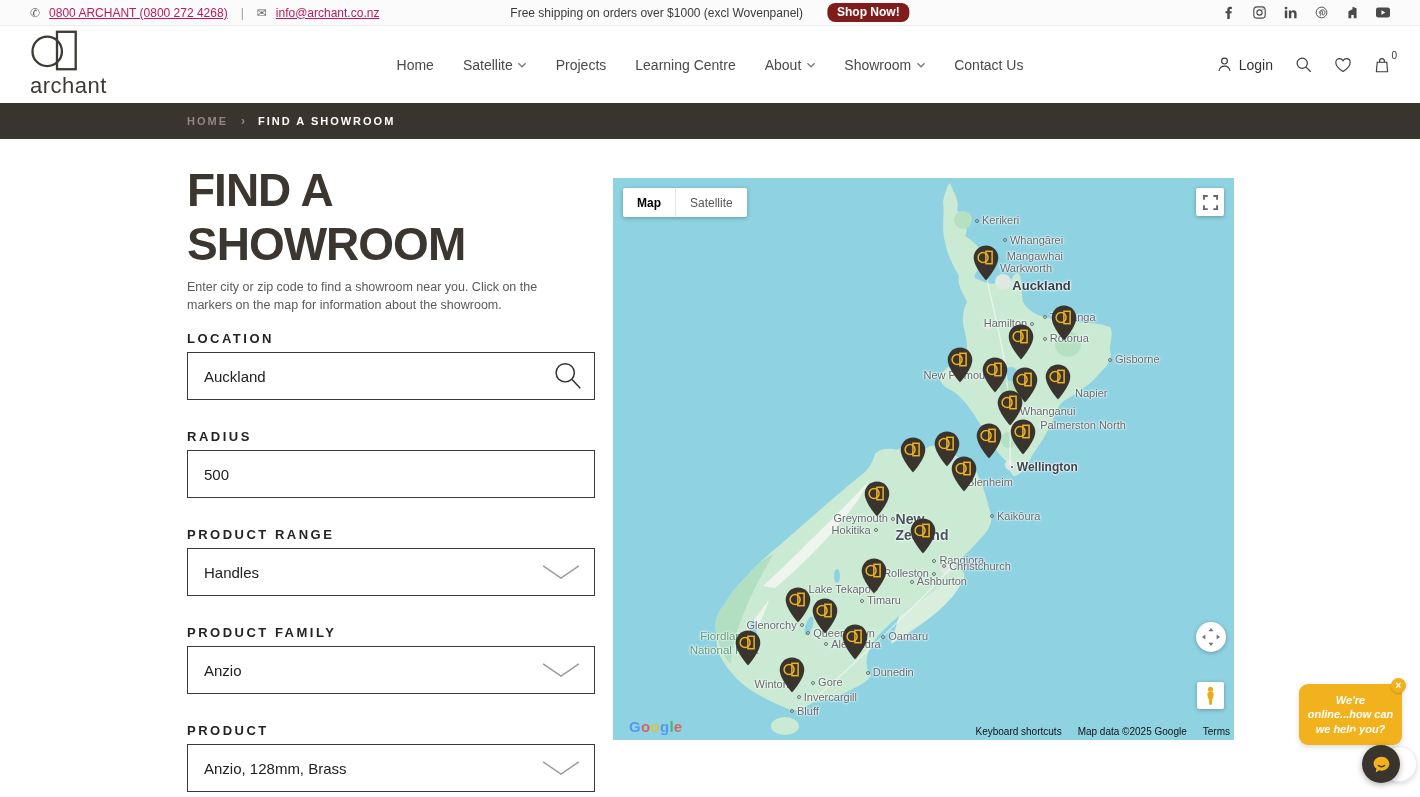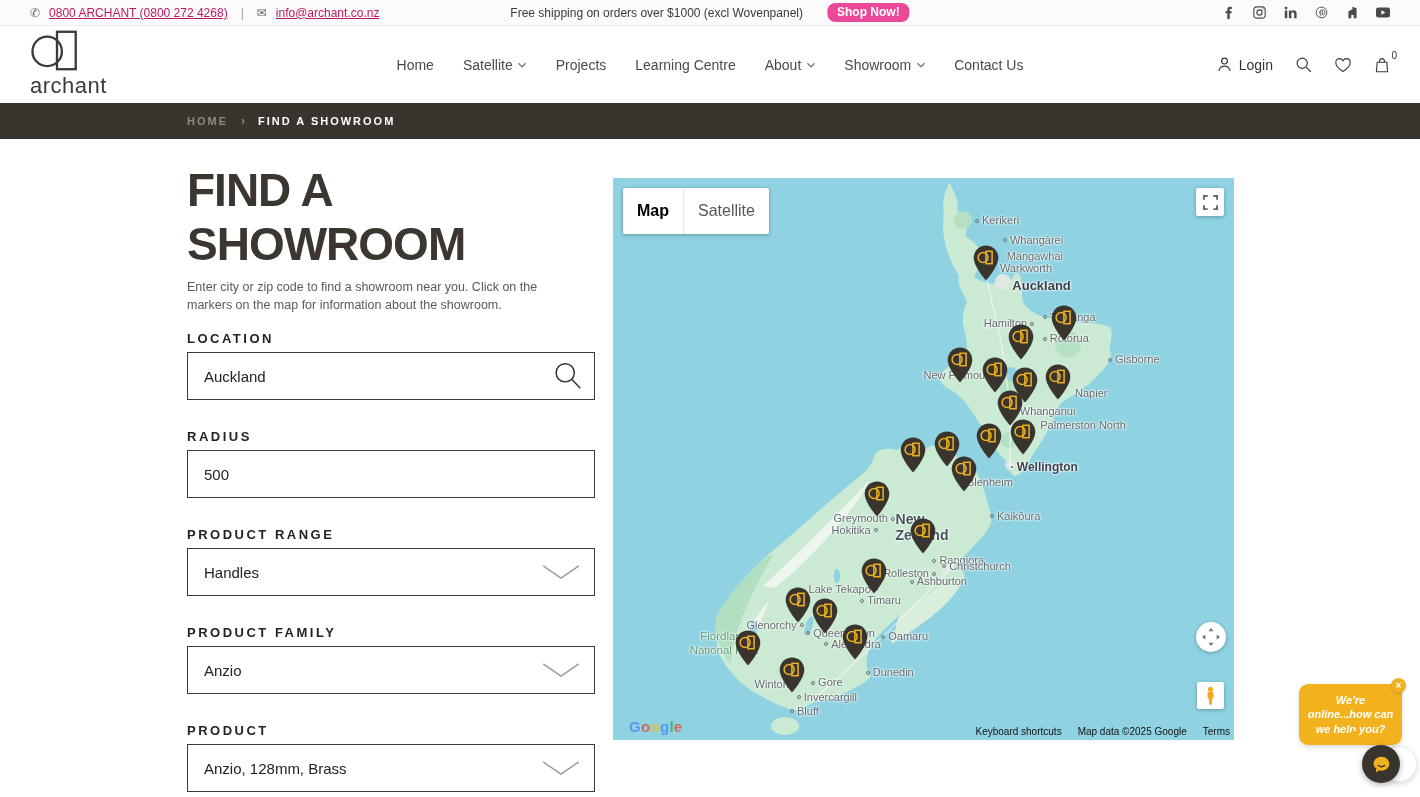--- a/index.html
+++ b/index.html
@@ -9,21 +9,21 @@
 
   
   .topbar{height:26px;background:#fbfbfb;border-bottom:1px solid #ececec;
     display:flex;align-items:center;padding:0 30px;font-size:12px;color:#555;position:relative}
   .topbar-left{display:flex;align-items:center;gap:9px}
   .topbar-left a{text-decoration:underline;color:#be185d}
   .tb-ico{font-size:12px;color:#666;line-height:1}
   .tb-sep{color:#999;margin:0 4px}
   .topbar-center{position:absolute;left:50%;transform:translateX(-50%);
     display:flex;align-items:center;gap:24px;color:#3a3a3a}
-  .shopnow{background:#ec4899;color:#fff;font-weight:700;font-size:12px;
+  .shopnow{background:#7f1d1d;color:#fff;font-weight:700;font-size:12px;
     padding:2px 10px 3px;border-radius:8px;cursor:pointer}
   .topbar-right{margin-left:auto;display:flex;align-items:center;gap:17px}
   .soc{display:inline-flex;align-items:center;justify-content:center;width:14px;height:14px;cursor:pointer}
 
   
   .header{height:77px;background:#fff;display:flex;align-items:center;padding:0 30px;position:relative}
   .logo{display:flex;flex-direction:column;align-items:flex-start;gap:2px;cursor:pointer}
   .logo-text{font-size:22px;color:#3d3935;letter-spacing:.5px}
   .nav{position:absolute;left:50%;transform:translateX(-50%);display:flex;gap:29px;
     font-size:14px;color:#4a4a4a;white-space:nowrap}
@@ -70,22 +70,22 @@
   .place.city2{font-weight:700;font-size:12px;color:#3c434c}
   .place.region{font-weight:700;font-size:14px;color:#45535a;white-space:normal;width:58px;line-height:1.12}
   .place.park{color:#5d9973;white-space:normal;width:92px;font-size:11.5px;line-height:1.15;text-align:center}
   .pdot{display:inline-block;width:4px;height:4px;border:1px solid #6b7376;border-radius:50%;
     margin:0 3px 1px 0;vertical-align:middle;background:transparent}
   .pdot.right{margin:0 0 1px 3px}
   .pdot.filled{background:#3a4649;border-color:#fff}
 
   .map-type{position:absolute;left:10px;top:10px;display:flex;z-index:40;
     box-shadow:0 1px 4px rgba(0,0,0,.3);border-radius:2px;overflow:hidden}
-  .mt-btn{background:#fff;height:46px;display:flex;align-items:center;padding:0 14px;
-    font-size:16px;cursor:pointer}
+  .mt-btn{background:#fff;height:29px;display:flex;align-items:center;padding:0 14px;
+    font-size:12px;cursor:pointer}
   .mt-map{font-weight:700;color:#000}
   .mt-sat{color:#565656;border-left:1px solid #e6e6e6}
   .fullscreen{position:absolute;right:10px;top:10px;width:28px;height:28px;background:#fff;z-index:40;
     display:flex;align-items:center;justify-content:center;border-radius:2px;
     box-shadow:0 1px 4px rgba(0,0,0,.3);cursor:pointer}
   .pan-ctl{position:absolute;right:8px;bottom:88px;width:30px;height:30px;border-radius:50%;background:#fff;
     box-shadow:0 1px 4px rgba(0,0,0,.3);display:flex;align-items:center;justify-content:center;z-index:40;cursor:pointer}
   .pegman{position:absolute;right:10px;bottom:31px;width:27px;height:27px;background:#fff;border-radius:2px;
     box-shadow:0 1px 4px rgba(0,0,0,.3);display:flex;align-items:center;justify-content:center;z-index:40;cursor:pointer}
   .glogo{position:absolute;left:16px;bottom:5px;font-size:15px;font-weight:700;letter-spacing:.3px;

